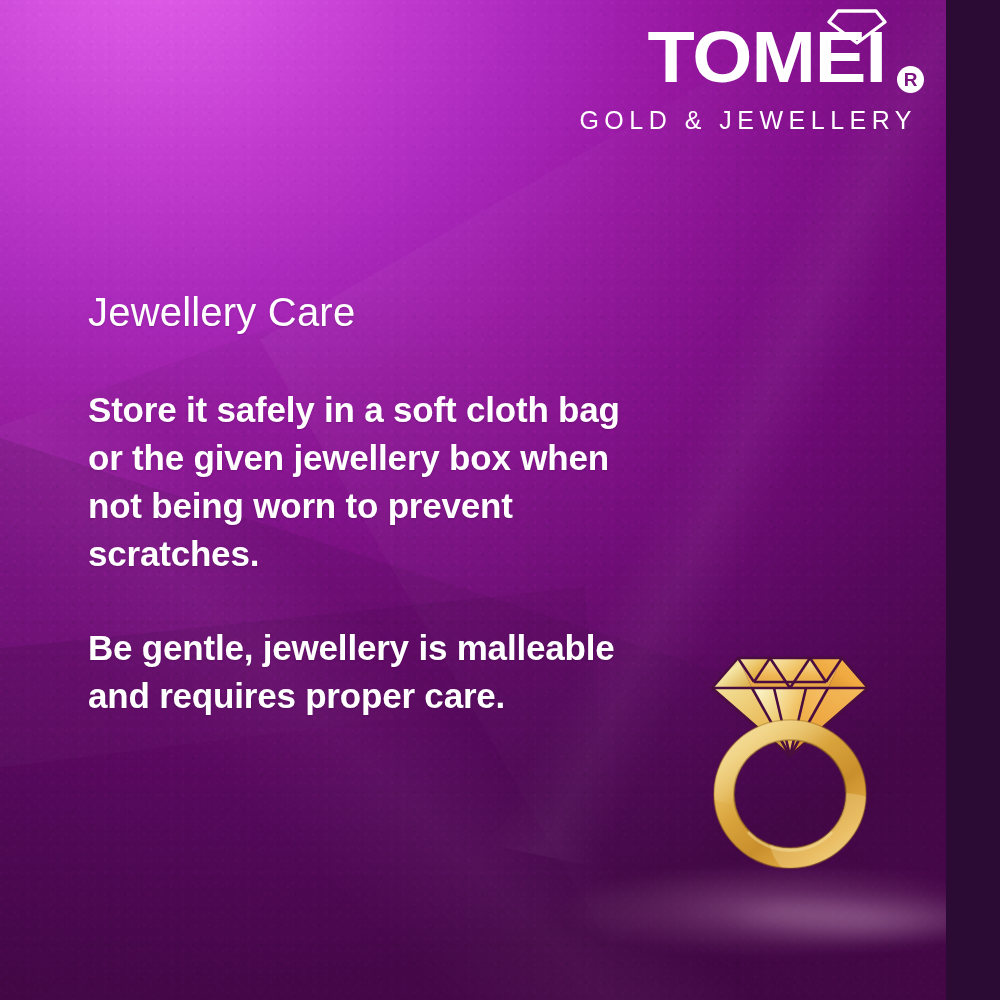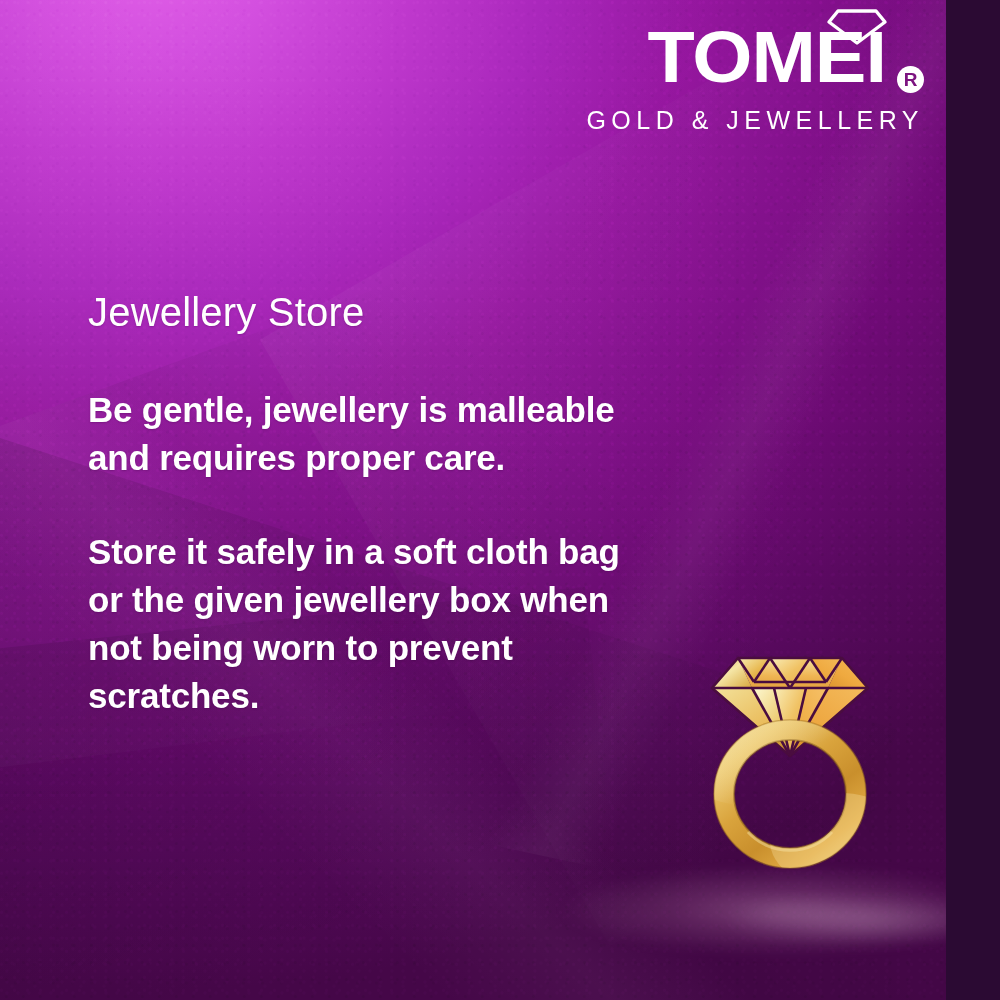--- a/index.html
+++ b/index.html
@@ -171,21 +171,21 @@
     border-radius: 50%;
     background: #ffffff;
     color: #7c1480;
     font-size: 19px;
     font-weight: 700;
     line-height: 27px;
     text-align: center;
   }
   .logo-sub {
     position: absolute;
-    right: 0px;
+    right: 7px;
     top: 100px;
     font-size: 25px;
     font-weight: 400;
     letter-spacing: 5.5px;
     color: #ffffff;
     white-space: nowrap;
   }
 
   
   #copy {
@@ -245,23 +245,23 @@
         <path d="M12 3 H50 L59 14 L31 35 L3 14 Z" fill="none" stroke="#ffffff" stroke-width="3.4" stroke-linejoin="round" stroke-linecap="round"></path>
         <path d="M3 14 H59" fill="none" stroke="#ffffff" stroke-width="0"></path>
       </svg>
       <div class="logo-word">TOMEI</div>
       <div class="logo-reg">R</div>
     </div>
     <div class="logo-sub">GOLD &amp; JEWELLERY</div>
   </div>
 
   <div id="copy">
-    <h1 class="headline">Jewellery Store</h1>
+    <h1 class="headline">Jewellery Care</h1>
+    <p class="para">Store it safely in a soft cloth bag or the given jewellery box when not being worn to prevent scratches.</p>
     <p class="para">Be gentle, jewellery is malleable and requires proper care.</p>
-    <p class="para">Store it safely in a soft cloth bag or the given jewellery box when not being worn to prevent scratches.</p>
   </div>
 
   <div id="ring-art">
     <svg width="200" height="280" viewBox="0 0 200 280">
       <defs>
         <linearGradient id="gA" x1="0" y1="0" x2="1" y2="1">
           <stop offset="0%" stop-color="#caa04a"></stop>
           <stop offset="45%" stop-color="#f5e6a6"></stop>
           <stop offset="100%" stop-color="#d8a63c"></stop>
         </linearGradient>

